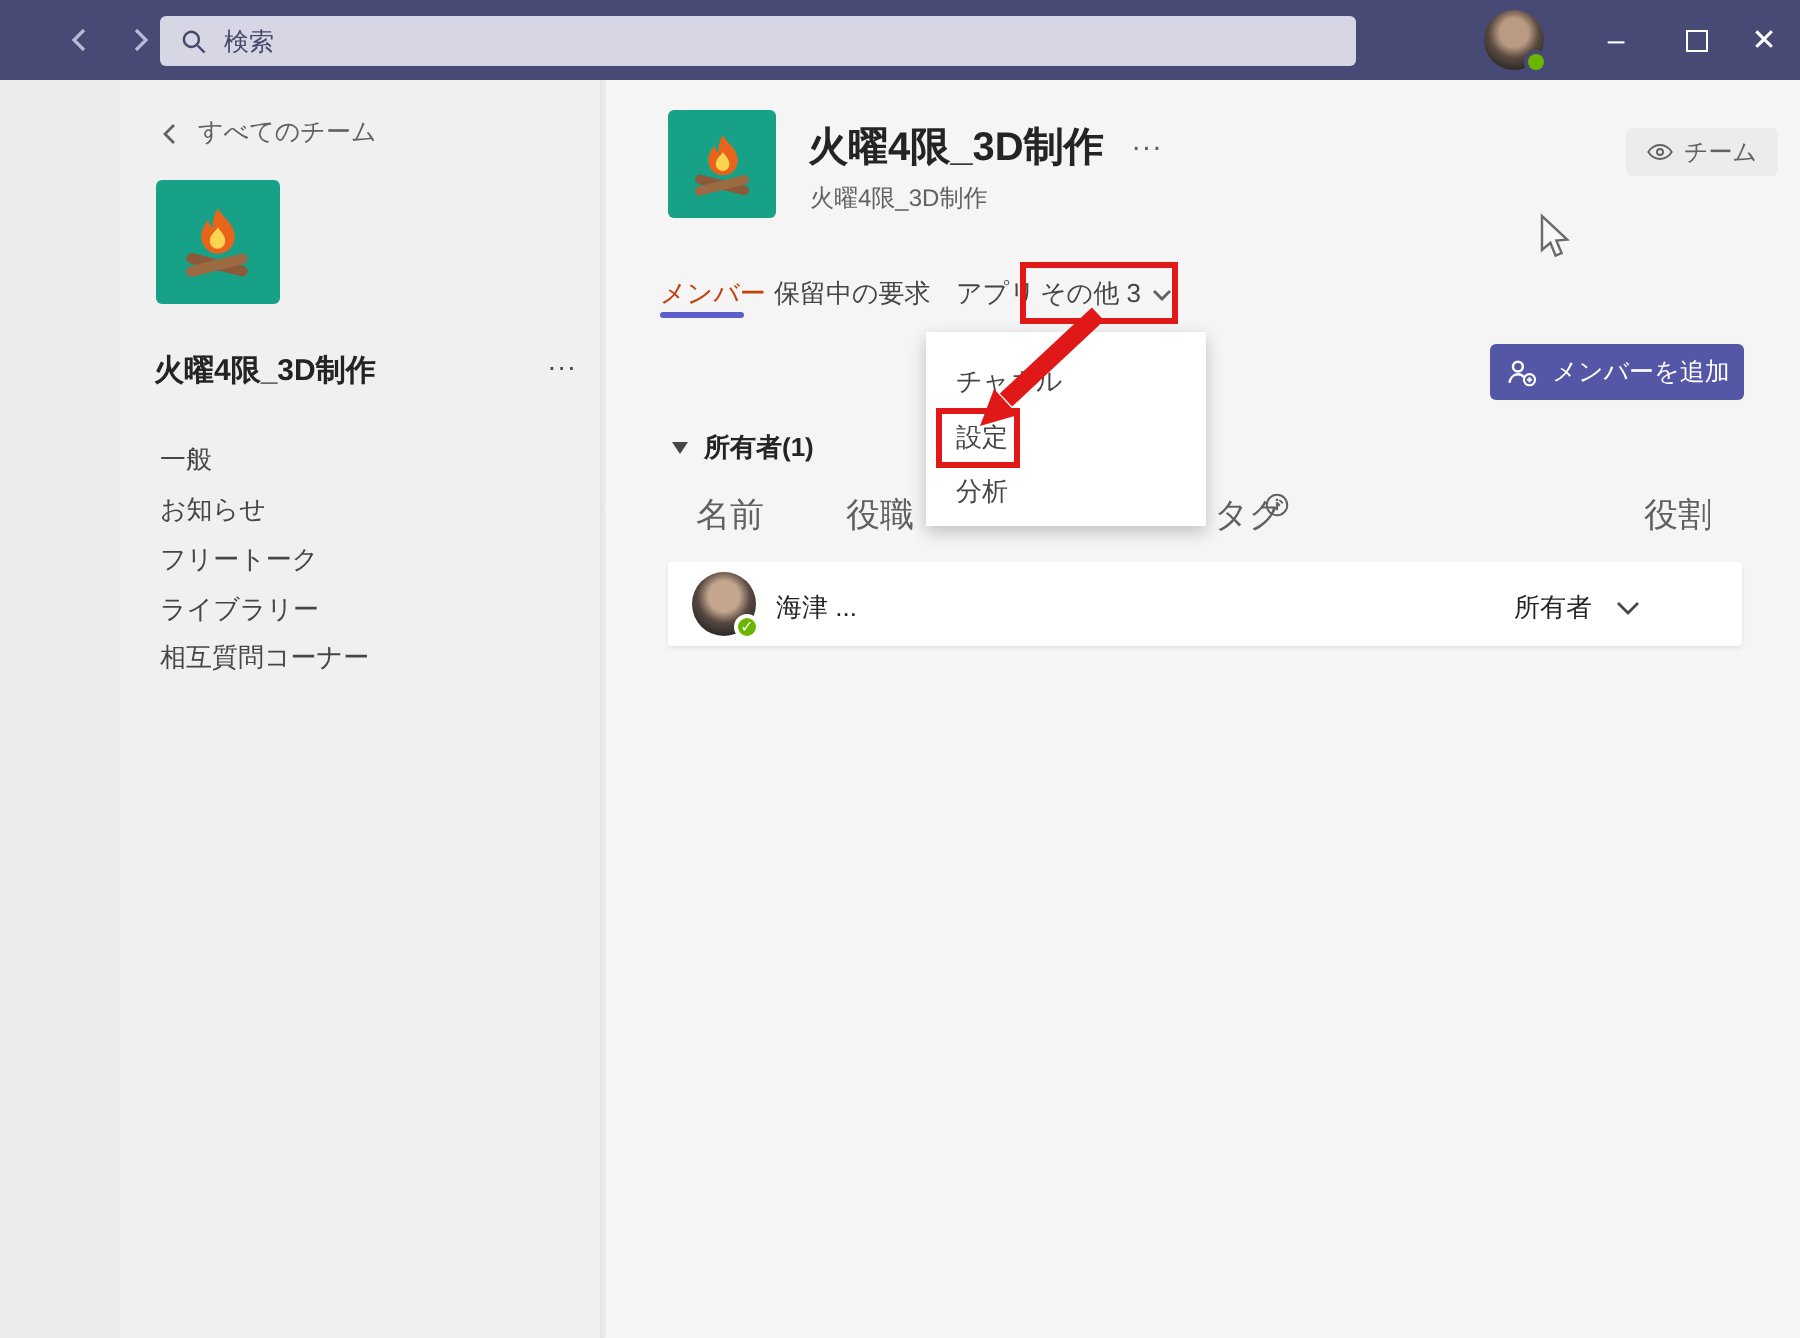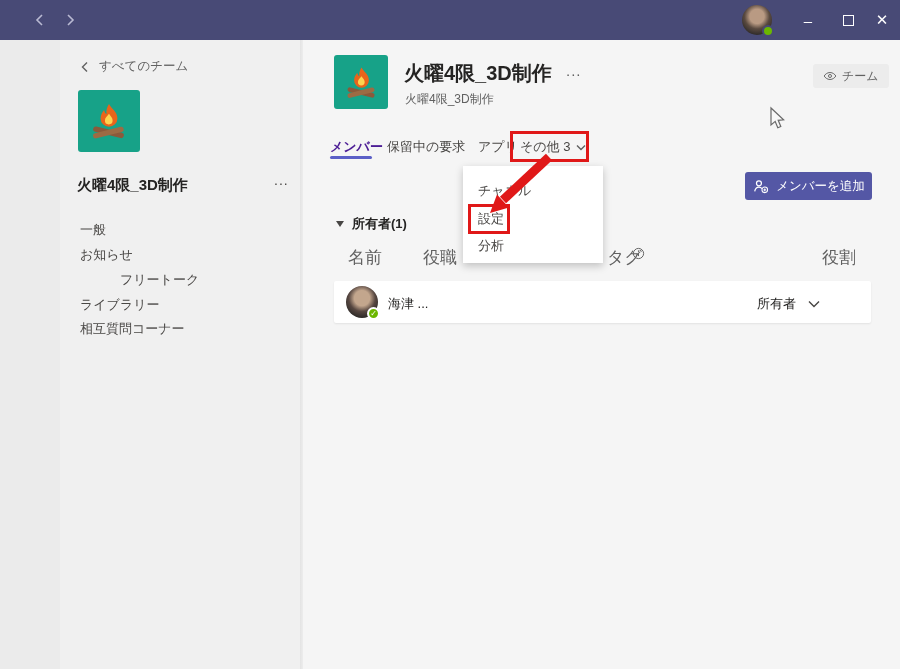--- a/index.html
+++ b/index.html
@@ -41,21 +41,21 @@
   .channel { left:80px; font-size:13px; color:#484644; }
 
   
   #main-avatar { left:334px; top:55px; width:54px; height:54px; border-radius:3px; background:#17a288; display:flex; align-items:center; justify-content:center; }
   #main-title { left:404px; top:60px; font-size:20px; font-weight:bold; color:#252423; }
   #main-title-more { left:566px; top:62px; font-size:15px; color:#616161; letter-spacing:1px; }
   #main-subtitle { left:405px; top:91px; font-size:12px; color:#616161; }
   #team-badge { left:813px; top:64px; height:24px; background:#ececec; border-radius:3px; display:flex; align-items:center; gap:5px; padding:0 10px; color:#616161; font-size:12px; }
 
   .tab { top:138px; font-size:13px; color:#484644; }
-  .tab.active { color:#4c1d95; font-weight:bold; }
+  .tab.active { color:#c2410c; font-weight:normal; }
   #tab-underline { left:330px; top:156px; width:42px; height:3px; background:#5b5fc7; border-radius:2px; }
   #tab-more-wrap { left:520px; top:138px; display:flex; align-items:center; gap:6px; font-size:13px; color:#484644; }
 
   #member-search { left:334px; top:172px; width:220px; height:28px; background:#fbfbfb; border-radius:3px; box-shadow:0 1px 2px rgba(0,0,0,.07); display:flex; align-items:center; padding-left:12px; z-index:1; }
   #member-search input { border:none; outline:none; background:transparent; font-size:12.5px; color:#616161; width:190px; font-family:inherit; }
   #member-search input::placeholder { color:#616161; opacity:1; }
 
   #add-member { left:745px; top:172px; width:127px; height:28px; background:#5457a5; border-radius:3px; display:flex; align-items:center; justify-content:center; gap:7px; color:#fff; font-size:12.5px; z-index:1; }
 
   #owners-row { left:336px; top:215px; display:flex; align-items:center; gap:8px; font-size:13px; font-weight:bold; color:#252423; }
@@ -95,20 +95,29 @@
   <div class="abs" id="titlebar">
     <div class="abs nav-chev" style="left:32px;">
       <svg width="16" height="16" viewBox="0 0 16 16">
           <polyline points="10,3 5,8 10,13" fill="none" stroke="#b9bad2" stroke-width="1.6"></polyline>
         </svg>
     </div>
     <div class="abs nav-chev" style="left:62px;">
       <svg width="16" height="16" viewBox="0 0 16 16">
           <polyline points="6,3 11,8 6,13" fill="none" stroke="#b9bad2" stroke-width="1.6"></polyline>
         </svg>
+    </div>
+    <div class="abs" id="tb-search">
+      <span style="margin-right:8px; display:flex;">
+        <svg width="14" height="14" viewBox="0 0 16 16">
+            <circle cx="6.5" cy="6.5" r="4.3" fill="none" stroke="#45476b" stroke-width="1.4"></circle>
+            <line x1="10" y1="10" x2="14" y2="14" stroke="#45476b" stroke-width="1.4"></line>
+          </svg>
+      </span>
+      <input type="text" placeholder="検索" style="">
     </div>
     <div class="abs" id="tb-avatar">
       <span class="presence"></span>
     </div>
     <div class="abs winbtn" id="btn-min" style="left:788px;">–</div>
     <div class="abs winbtn" id="btn-max" style="left:828px;">
         <span class="maxbox"></span>
       </div>
     <div class="abs winbtn" id="btn-close" style="left:862px;">✕</div>
   </div>
@@ -243,21 +252,21 @@
       <rect x="4" y="25.5" width="27" height="4.6" rx="2.3" transform="rotate(-14 18 28)" fill="#9c6b44"></rect>
       <path d="M18 3.5c2.2 4.2 7.2 6.7 7.2 12.3a7.2 7.2 0 0 1-14.4 0c0-3.1 1.5-5.2 3-7.3.5 2 1 2.9 2.1 3.6C15.4 9 16.4 6.1 18 3.5z" fill="#e8641b"></path>
       <path d="M18 11.8c1.3 2.1 3.1 3.2 3.1 5.8a3.3 3.3 0 0 1-6.6 0c0-2.6 2-3.7 3.5-5.8z" fill="#fdd34f"></path>
     </svg>
   </div>
   <div class="abs" id="sb-teamname">火曜4限_3D制作</div>
   <div class="abs" id="sb-more">...</div>
 
   <div class="abs channel" style="top:221px;">一般</div>
   <div class="abs channel" style="top:246px;">お知らせ</div>
-  <div class="abs channel" style="top:271px;margin-left:40px;">フリートーク</div>
+  <div class="abs channel" style="top:271px;">フリートーク</div>
   <div class="abs channel" style="top:296px;">ライブラリー</div>
   <div class="abs channel" style="top:320px;">相互質問コーナー</div>
 
   <div class="abs" id="main-avatar">
     <svg width="37" height="37" viewBox="0 0 36 36">
       <rect x="4" y="25.5" width="27" height="4.6" rx="2.3" transform="rotate(14 18 28)" fill="#8a5a3b"></rect>
       <rect x="4" y="25.5" width="27" height="4.6" rx="2.3" transform="rotate(-14 18 28)" fill="#9c6b44"></rect>
       <path d="M18 3.5c2.2 4.2 7.2 6.7 7.2 12.3a7.2 7.2 0 0 1-14.4 0c0-3.1 1.5-5.2 3-7.3.5 2 1 2.9 2.1 3.6C15.4 9 16.4 6.1 18 3.5z" fill="#e8641b"></path>
       <path d="M18 11.8c1.3 2.1 3.1 3.2 3.1 5.8a3.3 3.3 0 0 1-6.6 0c0-2.6 2-3.7 3.5-5.8z" fill="#fdd34f"></path>
     </svg>

